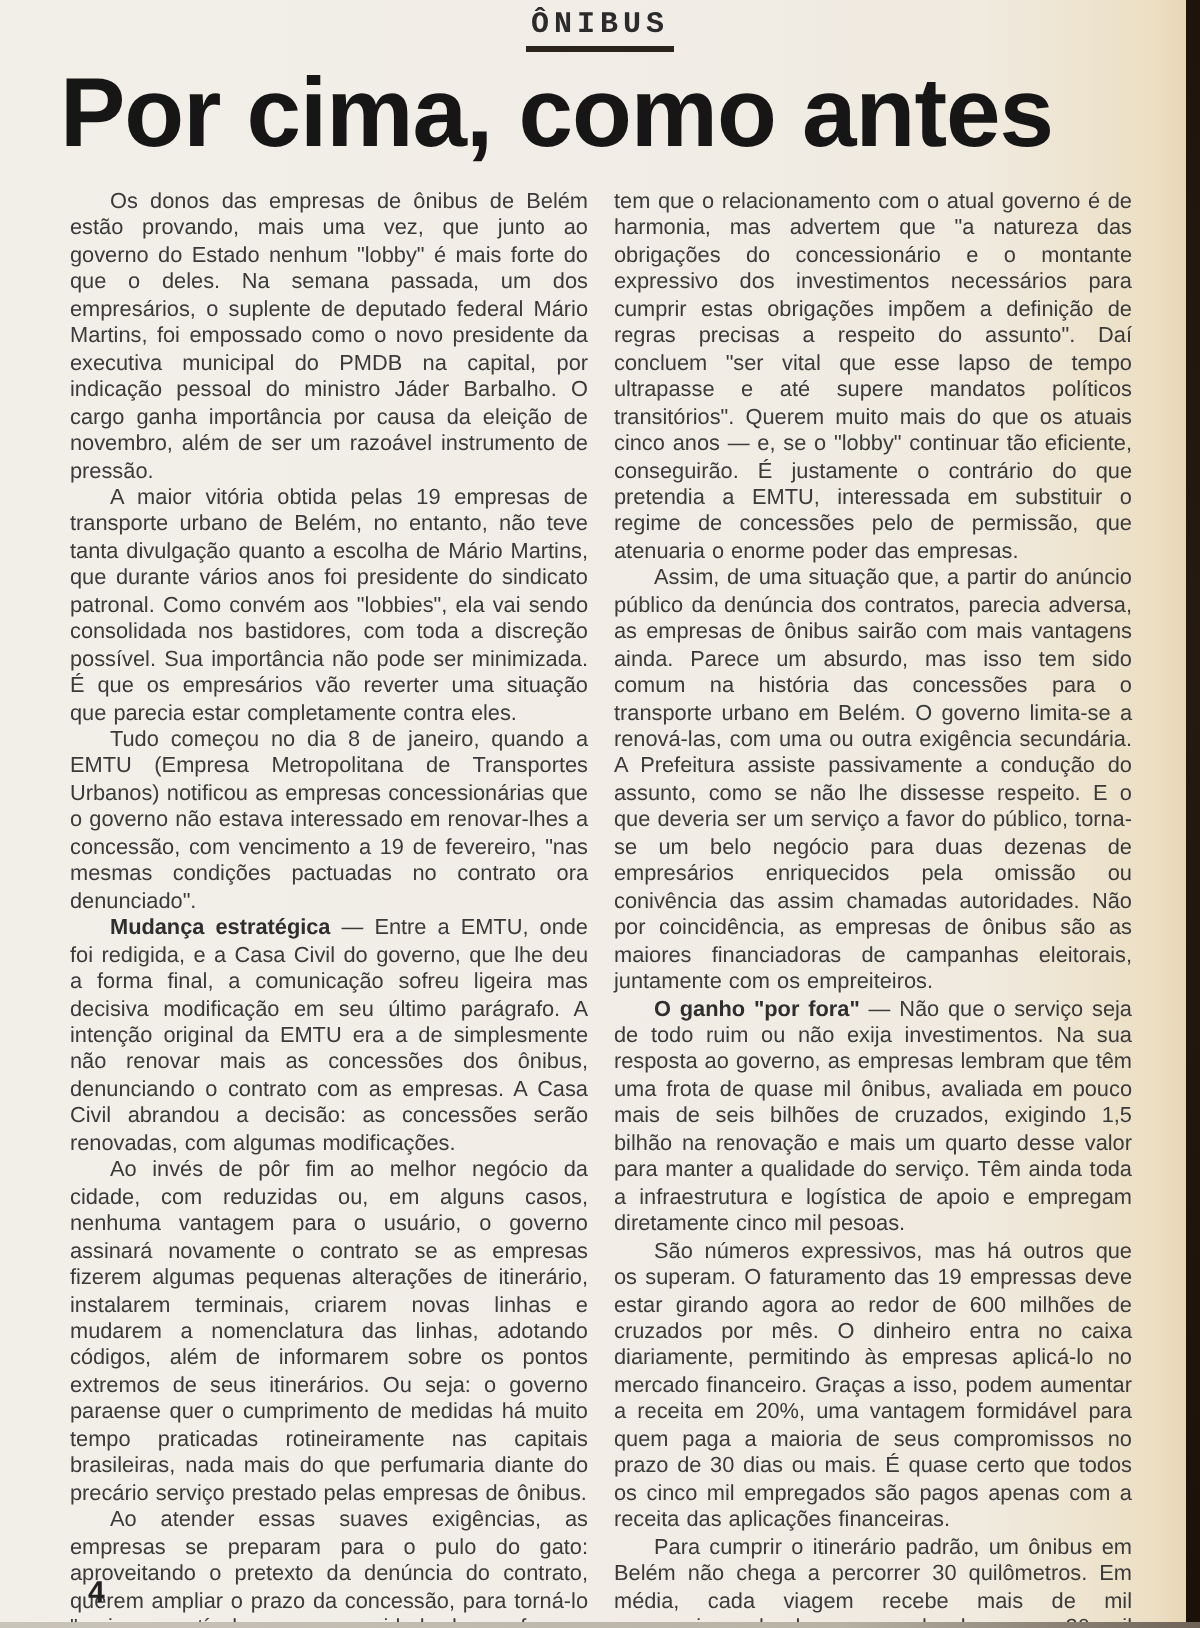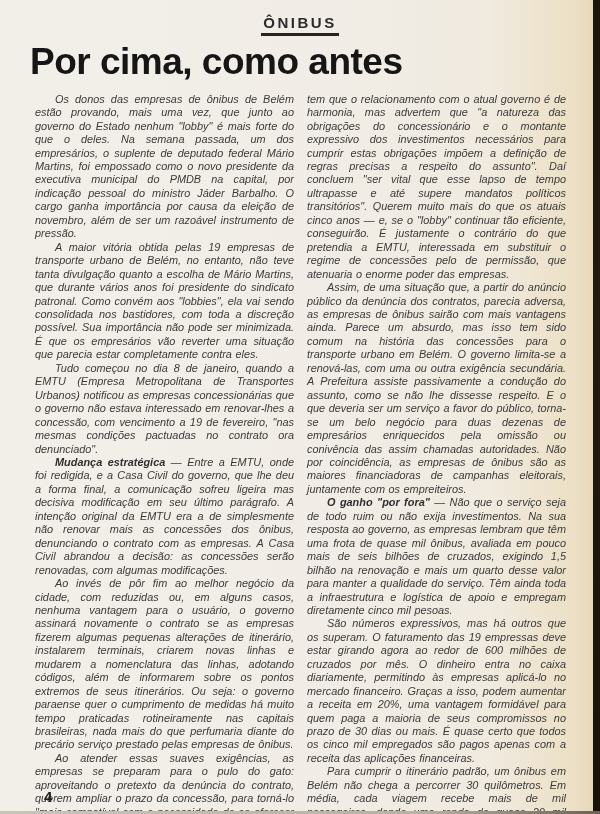--- a/index.html
+++ b/index.html
@@ -11,49 +11,49 @@
   }
   .scan-edge-right{
     position:absolute;top:0;right:0;width:7px;height:814px;
     background:linear-gradient(180deg,#1d150c 0%,#241a0f 40%,#1a1208 100%);
   }
   .scan-edge-bottom{
     position:absolute;left:0;bottom:0;width:600px;height:3px;
     background:linear-gradient(90deg,#c9c4ba 0%,#b8b2a5 70%,#6d6255 100%);
   }
   .kicker-wrap{
-    text-align:center;padding-top:14px;
+    text-align:center;padding-top:3px;font-family:Liberation Mono, monospace;
   }
   .kicker{
     display:inline-block;
     font-size:15px;font-weight:bold;letter-spacing:2.5px;
     color:#2b2b2b;
     padding:0 2px 2px 2px;
     border-bottom:3px solid #2a241d;
   }
   h1.headline{
     margin:7px 0 0 30px;
-    font-size:37px;line-height:1.02;
+    font-size:49px;line-height:1.02;
     font-weight:bold;color:#161616;
     letter-spacing:-0.5px;
     white-space:nowrap;
   }
   .article{
     display:flex;
     padding:12px 34px 0 35px;
     gap:13px;
   }
   .col{
     width:50%;
     font-size:10.9px;line-height:13.45px;
     color:#3a3a3a;
     text-align:justify;
     word-spacing:0.5px;
   }
-  .col p{margin:0;text-indent:20px;font-style:italic;}
+  .col p{margin:0;text-indent:20px;}
   .col p.no-indent{text-indent:0;}
   .col b{color:#2e2e2e;}
   .page-number{
     position:absolute;left:44px;bottom:9px;
     font-size:15px;font-weight:bold;color:#222;
   }
 </style>
 </head>
 <body>
 

